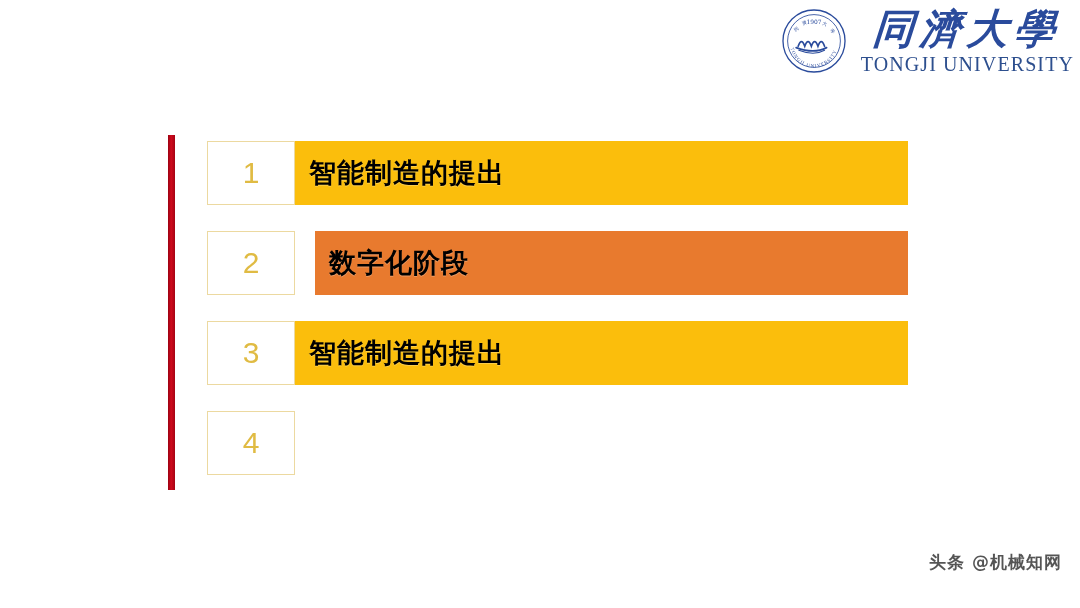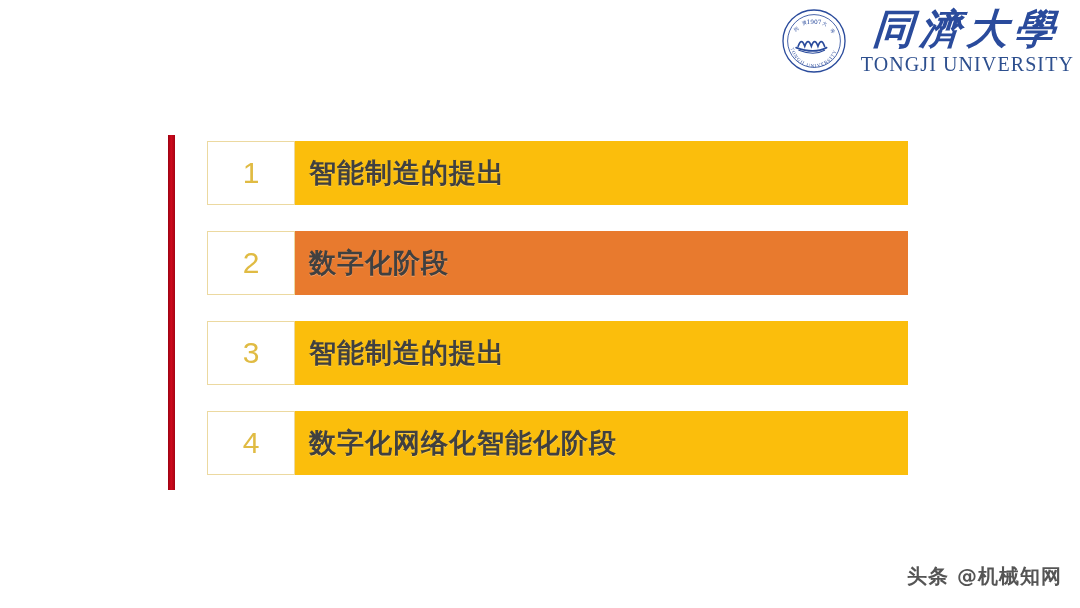--- a/index.html
+++ b/index.html
@@ -113,39 +113,39 @@
     line-height: 1;
   }
   .bar {
     flex: 1 1 auto;
     display: flex;
     align-items: center;
     padding-left: 14px;
     box-sizing: border-box;
   }
   .bar.gold  { background: #fbbe0c; }
-  .bar.orange{ background: #e87a2e; }
+  .bar.orange{ background: #e87a2e; margin-left: 20px; }
 
   .bar-label {
     font-family: "DejaVu Sans", sans-serif;
     font-size: 27px;
     font-weight: 700;
-    color: #404040;
+    color: #000000;
     letter-spacing: 1px;
     white-space: nowrap;
     text-shadow: 0 1px 0 rgba(255,255,255,0.25);
   }
 
   
   .watermark {
     position: absolute;
     right: 18px;
-    bottom: 18px;
+    bottom: 34px;
     font-family: "DejaVu Sans", sans-serif;
-    font-size: 20px;
+    font-size: 17px;
     font-weight: 700;
     color: #2b2b2b;
     opacity: 0.80;
     letter-spacing: 1px;
     white-space: nowrap;
     text-shadow: 1px 1px 0 rgba(255,255,255,0.9);
   }
 </style>
 </head>
 <body>
@@ -211,23 +211,20 @@
         </div>
         <div class="bar gold">
           <span class="bar-label">智能制造的提出</span>
         </div>
       </div>
 
       <div class="row">
         <div class="num-box">
           <span class="num">4</span>
         </div>
-        <div class="bar gold">
-          <span class="bar-label">数字化网络化智能化阶段</span>
-        </div>
       </div>
 
     </div>
   </div>
 
   <div class="watermark">头条 @机械知网</div>
 
 </div>
 
 </body></html>

